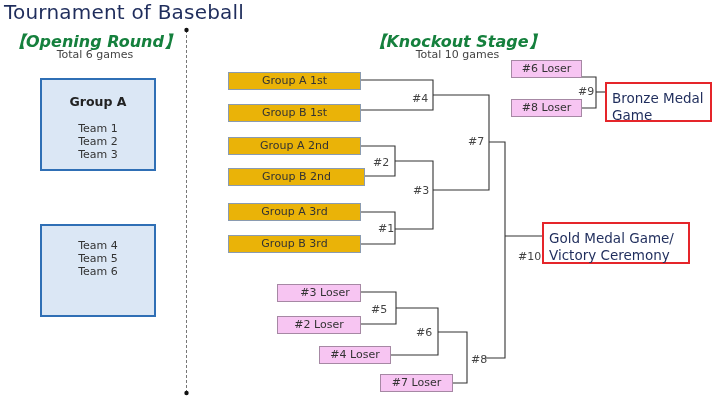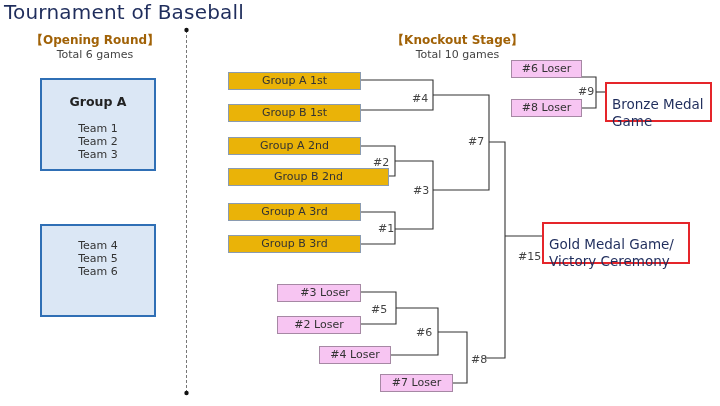--- a/index.html
+++ b/index.html
@@ -1,28 +1,28 @@
 <!DOCTYPE html>
 <html><head>
 <meta charset="utf-8">
 <style>
   html, body { margin:0; padding:0; background:#ffffff; }
   body { width:720px; height:406px; position:relative; overflow:hidden;
          font-family:"DejaVu Sans", sans-serif; color:#333; }
   .abs { position:absolute; }
   .title { left:4px; top:0px; font-size:20px; color:#1f2d5c; font-family:"DejaVu Sans", sans-serif; letter-spacing:0.2px; }
-  .sec-head { font-size:12px; font-weight:bold; color:#a16207; text-align:center; }
+  .sec-head { font-size:16px; font-weight:bold; color:#15803d; text-align:center;font-style:italic; }
   .sec-sub { font-size:11px; color:#444; text-align:center; }
   .group-box { background:#dbe7f5; border:2px solid #2f6fb5; box-sizing:border-box; text-align:center; }
   .group-box .gname { font-size:12.5px; font-weight:bold; color:#222; margin-top:14px; }
   .group-box .teams { font-size:11px; color:#333; margin-top:13px; line-height:13px; }
   .slot { box-sizing:border-box; font-size:11px; text-align:center; line-height:16px; height:18px; color:#333; }
   .slot.blue { background:#eab308; border:1px solid #8a9bb0; }
   .slot.pink { background:#f7c5f2; border:1px solid #a688a4; }
-  .final { box-sizing:border-box; border:2px solid #e5252a; background:#fff; color:#1f2d5c; font-size:13.5px; line-height:17px; padding:12px 5px; }
+  .final { box-sizing:border-box; border:2px solid #e5252a; background:#fff; color:#1f2d5c; font-size:13.5px; line-height:17px; padding:6px 5px; }
   .gnum { font-size:11px; color:#444; }
   svg.lines { position:absolute; left:0; top:0; }
 </style>
 </head>
 <body>
 
 <div class="abs title">Tournament of Baseball</div>
 
 <div class="abs sec-head" style="left:10px; top:32px; width:170px;">【Opening Round】</div>
 <div class="abs sec-sub" style="left:10px; top:48px; width:170px;">Total 6 games</div>
@@ -71,38 +71,38 @@
     <polyline points="438,332 467,332 467,383 453,383"></polyline>
 
     <polyline points="582,77 596,77 596,108 582,108"></polyline>
     <line x1="596" y1="92" x2="605" y2="92"></line>
   </g>
 </svg>
 
 <div class="abs slot blue" style="left:228px; top:72px; width:133px;">Group A 1st</div>
 <div class="abs slot blue" style="left:228px; top:104px; width:133px;">Group B 1st</div>
 <div class="abs slot blue" style="left:228px; top:137px; width:133px;">Group A 2nd</div>
-<div class="abs slot blue" style="left:228px; top:168px; width:161px;">Group B 2nd</div>
+<div class="abs slot blue" style="left:228px; top:168px; width:137px;">Group B 2nd</div>
 <div class="abs slot blue" style="left:228px; top:203px; width:133px;">Group A 3rd</div>
 <div class="abs slot blue" style="left:228px; top:235px; width:133px;">Group B 3rd</div>
 
 <div class="abs slot pink" style="left:277px; top:284px; width:84px;padding-left:12px;">#3 Loser</div>
 <div class="abs slot pink" style="left:277px; top:316px; width:84px;">#2 Loser</div>
 <div class="abs slot pink" style="left:319px; top:346px; width:72px;">#4 Loser</div>
 <div class="abs slot pink" style="left:380px; top:374px; width:73px;">#7 Loser</div>
 
 <div class="abs slot pink" style="left:511px; top:60px; width:71px;">#6 Loser</div>
 <div class="abs slot pink" style="left:511px; top:99px; width:71px;">#8 Loser</div>
 
 <div class="abs gnum" style="left:412px; top:92px;">#4</div>
 <div class="abs gnum" style="left:468px; top:135px;">#7</div>
 <div class="abs gnum" style="left:373px; top:156px;">#2</div>
 <div class="abs gnum" style="left:413px; top:184px;">#3</div>
 <div class="abs gnum" style="left:378px; top:222px;">#1</div>
-<div class="abs gnum" style="left:518px; top:250px;">#15</div>
+<div class="abs gnum" style="left:518px; top:250px;">#10</div>
 <div class="abs gnum" style="left:371px; top:303px;">#5</div>
 <div class="abs gnum" style="left:416px; top:326px;">#6</div>
 <div class="abs gnum" style="left:471px; top:353px;">#8</div>
 <div class="abs gnum" style="left:578px; top:85px;">#9</div>
 
 <div class="abs final" style="left:605px; top:82px; width:107px; height:40px;">
   <div>Bronze Medal</div>
   <div>Game</div>
 </div>
 <div class="abs final" style="left:542px; top:222px; width:148px; height:42px;">

